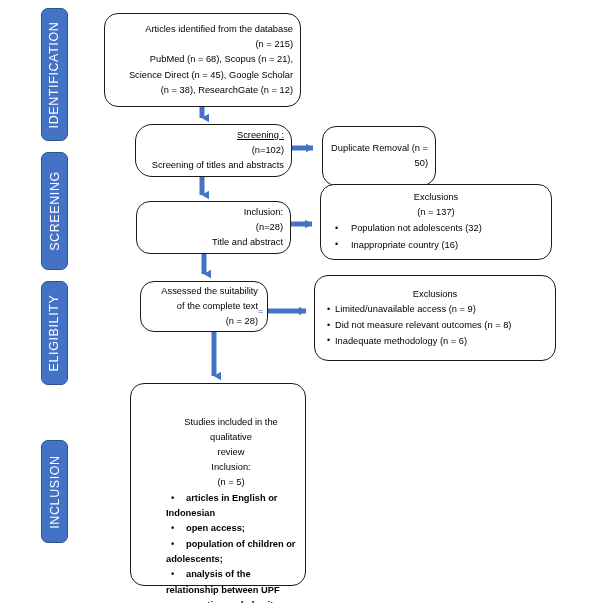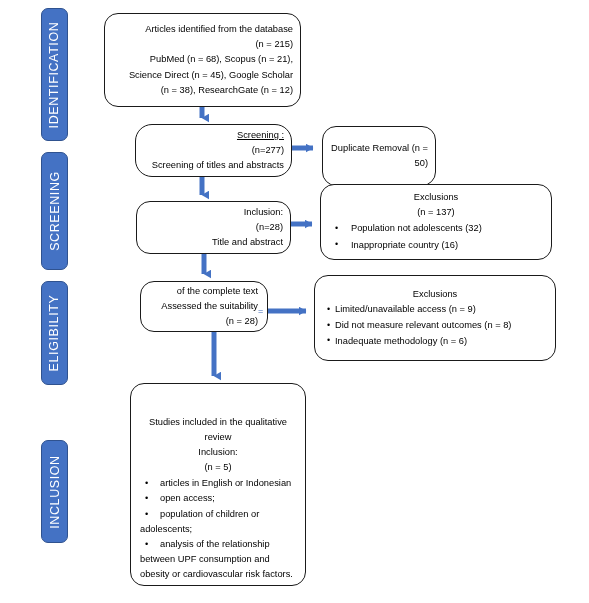--- a/index.html
+++ b/index.html
@@ -83,20 +83,21 @@
     position: absolute;
     left: 0px;
     top: -0.5px;
     font-size: 9px;
   }
   ul.bullets.hang li {
     position: relative;
     padding-left: 0px;
     margin: 0.5px 0;
     text-indent: 0;
+    font-weight: bold;
   }
   ul.bullets.hang li .bdot {
     display: inline-block;
     width: 20px;
     text-align: left;
     padding-left: 5px;
     box-sizing: border-box;
   }
 
   .head-center { text-align: center; }
@@ -143,21 +144,21 @@
       <span class="line">(n = 215)</span>
       <span class="line">PubMed (n = 68), Scopus (n = 21),</span>
       <span class="line">Science Direct (n = 45), Google Scholar</span>
       <span class="line">(n = 38), ResearchGate (n = 12)</span>
     </div>
   </div>
 
   <div class="flow-box center" style="left:135px; top:124px; width:157px; height:53px;border-radius:17px;">
     <div class="pad">
       <span class="line underline-text">Screening :</span>
-      <span class="line">(n=277)</span>
+      <span class="line">(n=102)</span>
       <span class="line">Screening of titles and abstracts</span>
     </div>
   </div>
 
   <div class="flow-box center" style="left:322px; top:126px; width:114px; height:60px;">
     <div class="pad">
       <span class="line">Duplicate Removal (n =</span>
       <span class="line">50)</span>
     </div>
   </div>
@@ -174,37 +175,37 @@
     <div class="head-center">Exclusions</div>
     <div class="head-center">(n = 137)</div>
     <ul class="bullets wide">
       <li>Population not adolescents (32)</li>
       <li>Inappropriate country  (16)</li>
     </ul>
   </div>
 
   <div class="flow-box" style="left:140px; top:281px; width:128px; height:51px;">
     <div style="padding:0 9px;">
+      <span class="line">Assessed the suitability</span>
       <span class="line">of the complete text</span>
-      <span class="line">Assessed the suitability</span>
       <span class="line">(n = 28)</span>
     </div>
   </div>
   <div class="equals-mark" style="left:258px; top:307px;">=</div>
 
   <div class="flow-box" style="left:314px; top:275px; width:242px; height:86px;">
     <div class="head-center">Exclusions</div>
     <ul class="bullets tight" style="margin-left:12px;">
       <li>Limited/unavailable access (n = 9)</li>
       <li>Did not measure relevant outcomes (n = 8)</li>
       <li>Inadequate methodology (n = 6)</li>
     </ul>
   </div>
 
-  <div class="flow-box" style="left:130px; top:383px; width:176px; height:203px; justify-content:flex-start;">
+  <div class="flow-box" style="left:130px; top:383px; width:176px; height:203px; justify-content:flex-start;padding-left:26px;">
     <div style="padding:31px 9px 0 9px;">
       <div class="head-center">Studies included in the qualitative</div>
       <div class="head-center">review</div>
       <div class="head-center">Inclusion:</div>
       <div class="head-center">(n = 5)</div>
       <ul class="bullets hang">
         <li><span class="bdot">•</span><span>articles in English or Indonesian</span></li>
         <li><span class="bdot">•</span><span>open access;</span></li>
         <li><span class="bdot">•</span><span>population of children or adolescents;</span></li>
         <li><span class="bdot">•</span><span>analysis of the relationship between UPF consumption and obesity or cardiovascular risk factors.</span></li>

